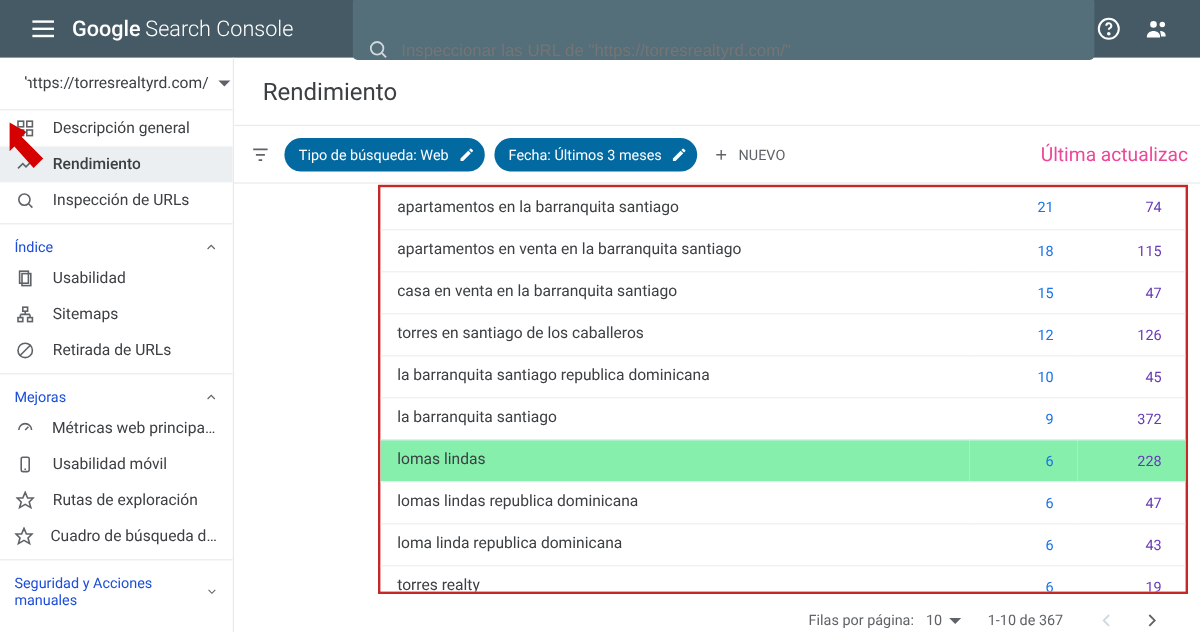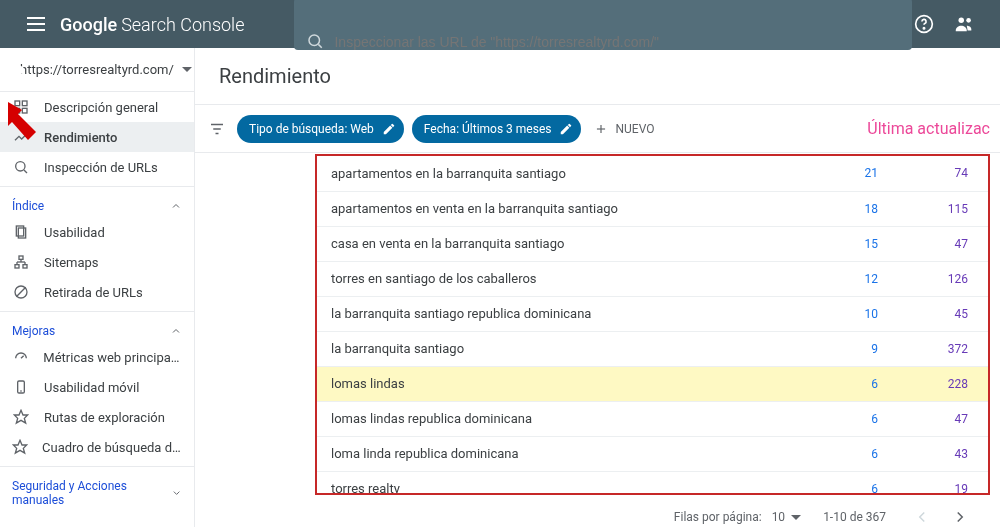--- a/index.html
+++ b/index.html
@@ -37,21 +37,21 @@
   .chip { background: #0369a1; color: #fff; height: 28px; border-radius: 14px; display: inline-flex; align-items: center; padding: 0 8px 0 12px; font-size: 12px; gap: 8px; cursor: pointer; }
   .chip .pencil { width: 14px; height: 14px; }
   .new-btn { display: inline-flex; align-items: center; gap: 6px; color: #5f6368; font-size: 12px; cursor: pointer; margin-left: 4px; }
   .plus { width: 16px; height: 16px; display: inline-flex; align-items: center; justify-content: center; }
   .last-upd { margin-left: auto; font-size: 16px; color: #ec4899; white-space: nowrap; overflow: hidden; }
 
   .content-wrap { flex: 1; padding: 0 0 0 0; overflow: hidden; position: relative; }
   .table-region { margin: 1px 10px 0 120px; border: 2px solid #c62828; height: 341px; overflow: hidden; }
   table { width: 100%; border-collapse: collapse; }
   tbody tr { border-bottom: 1px solid #eceff1; }
-  tbody tr.hover { background: #fef9c3; padding-left: 16px; }
+  tbody tr.hover { background: #86efac; padding-left: 16px; }
   td { font-size: 13px; height: 35px; }
   td.query { padding-left: 14px; color: #3c4043; }
   td.num { text-align: right; padding-right: 20px; width: 90px; font-size: 12px; }
   td.num.clicks { color: #1a73e8; }
   td.num.impr { color: #673ab7; }
 
   .pager { display: flex; align-items: center; justify-content: flex-end; height: 44px; padding: 0 16px 0 0; margin: 0 10px 0 120px; font-size: 12px; color: #5f6368; gap: 10px; }
   .rows-sel { display: inline-flex; align-items: center; gap: 6px; cursor: pointer; }
   .nav-arrow { width: 28px; height: 28px; display: inline-flex; align-items: center; justify-content: center; cursor: pointer; color: #5f6368; }
   .nav-arrow.disabled { color: #cfd8dc; cursor: default; }

